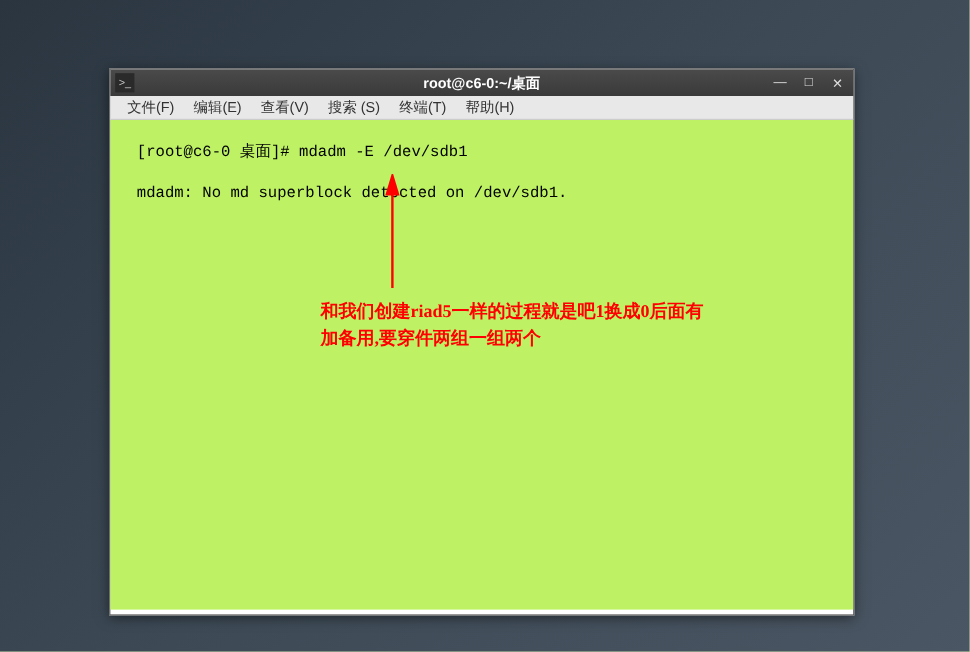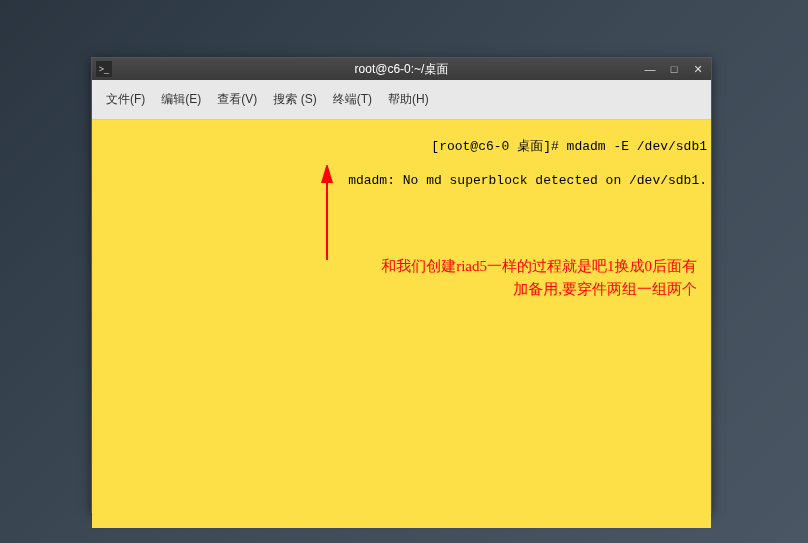--- a/index.html
+++ b/index.html
@@ -43,63 +43,62 @@
       display: flex;
       align-items: center;
       justify-content: center;
       font-size: 9px;
       color: #ccc;
     }
     .titlebar-title {
       position: absolute;
       left: 50%;
       transform: translateX(-50%);
-      font-weight: normal;
+      font-weight: bold;
     }
     .titlebar-controls {
       margin-left: auto;
       display: flex;
       gap: 6px;
       align-items: center;
     }
     .titlebar-btn {
       width: 18px;
       height: 14px;
       color: #ddd;
       display: flex;
       align-items: center;
       justify-content: center;
       font-size: 11px;
       cursor: pointer;
     }
     .menubar {
-      height: 40px;
+      height: 20px;
       background: #e8e8e8;
       border-bottom: 1px solid #ccc;
       display: flex;
       align-items: center;
       padding: 0 6px;
       font-size: 12px;
     }
     .menu-item {
       padding: 2px 8px;
       cursor: pointer;
       color: #333;
     }
     .terminal-body {
-      background: #fde047;
+      background: #bef264;
       color: #000000;
       font-family: "Courier New", monospace;
       font-size: 13px;
-      padding: 2px 4px;
+      padding: 2px 22px;
       height: calc(100% - 46px);
       line-height: 1.3;
       position: relative;
       white-space: pre;
-      text-align: right;
     }
     .cursor-block {
       display: inline-block;
       width: 8px;
       height: 14px;
       background: #000;
       vertical-align: text-bottom;
     }
     .annotation {
       position: absolute;
@@ -145,18 +144,18 @@
 
     <svg class="arrow" style="left:220px; top:45px; width:30px; height:100px;">
       <defs>
         <marker id="arrowhead" markerWidth="10" markerHeight="10" refX="5" refY="3" orient="auto">
           <polygon points="0 0, 10 3, 0 6" fill="#ff0000"></polygon>
         </marker>
       </defs>
       <line x1="15" y1="95" x2="15" y2="8" stroke="#ff0000" stroke-width="2" marker-end="url(#arrowhead)"></line>
     </svg>
 
-    <div class="annotation" style="left:175px; top:135px; width:430px;">
+    <div class="annotation" style="left:175px; top:149px; width:430px;font-weight:bold;">
       <div>和我们创建riad5一样的过程就是吧1换成0后面有</div>
       <div>加备用,要穿件两组一组两个</div>
     </div>
   </div>
 </div>
 
 </body></html>

